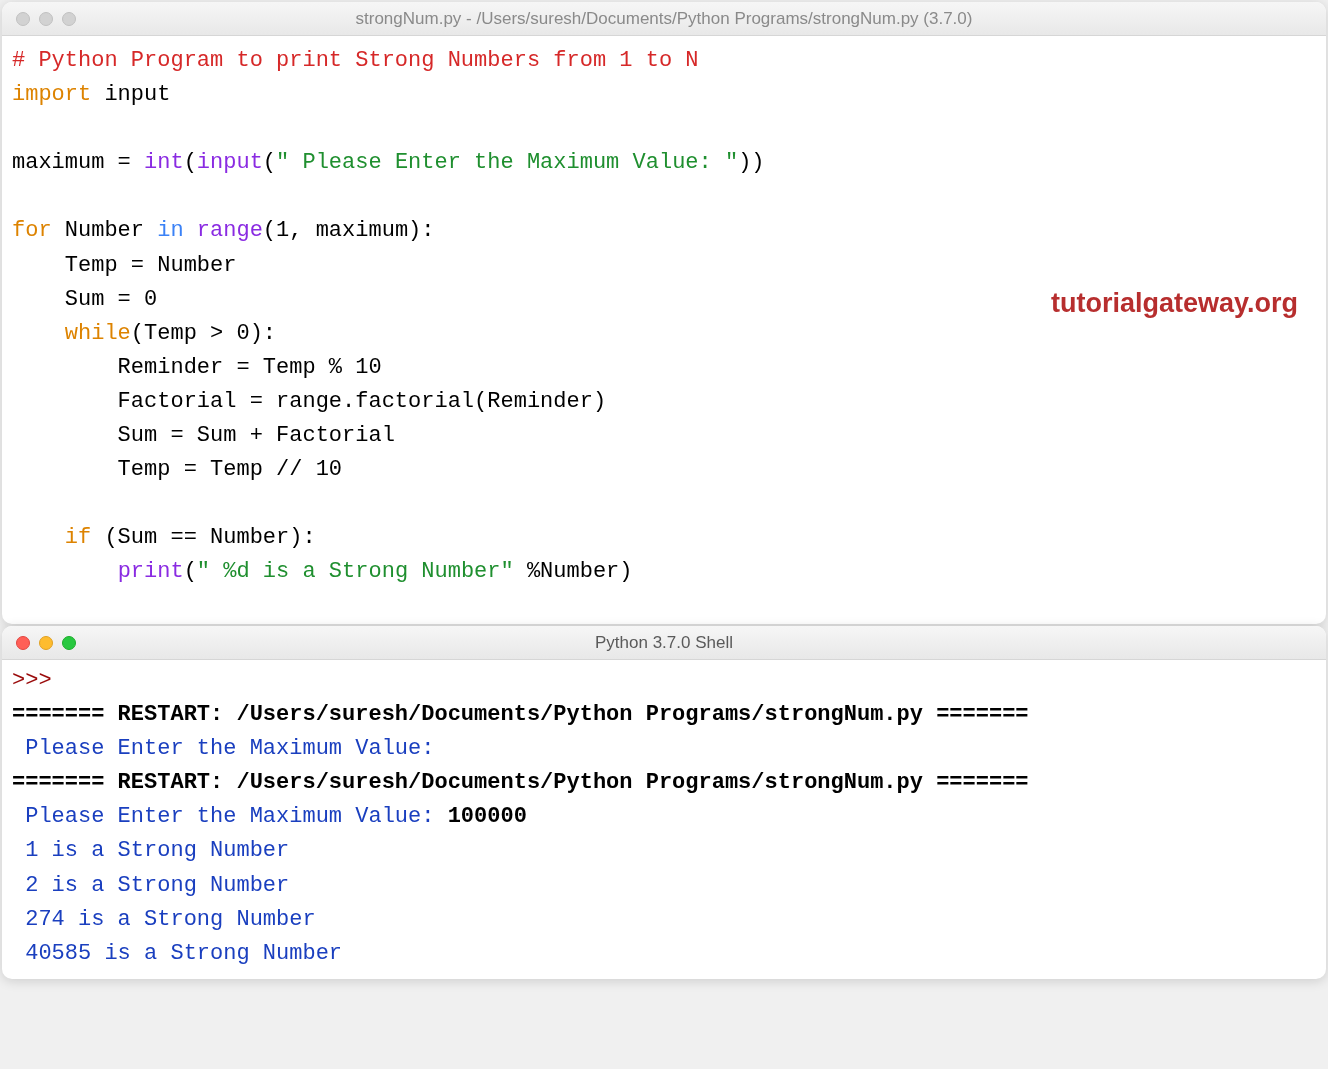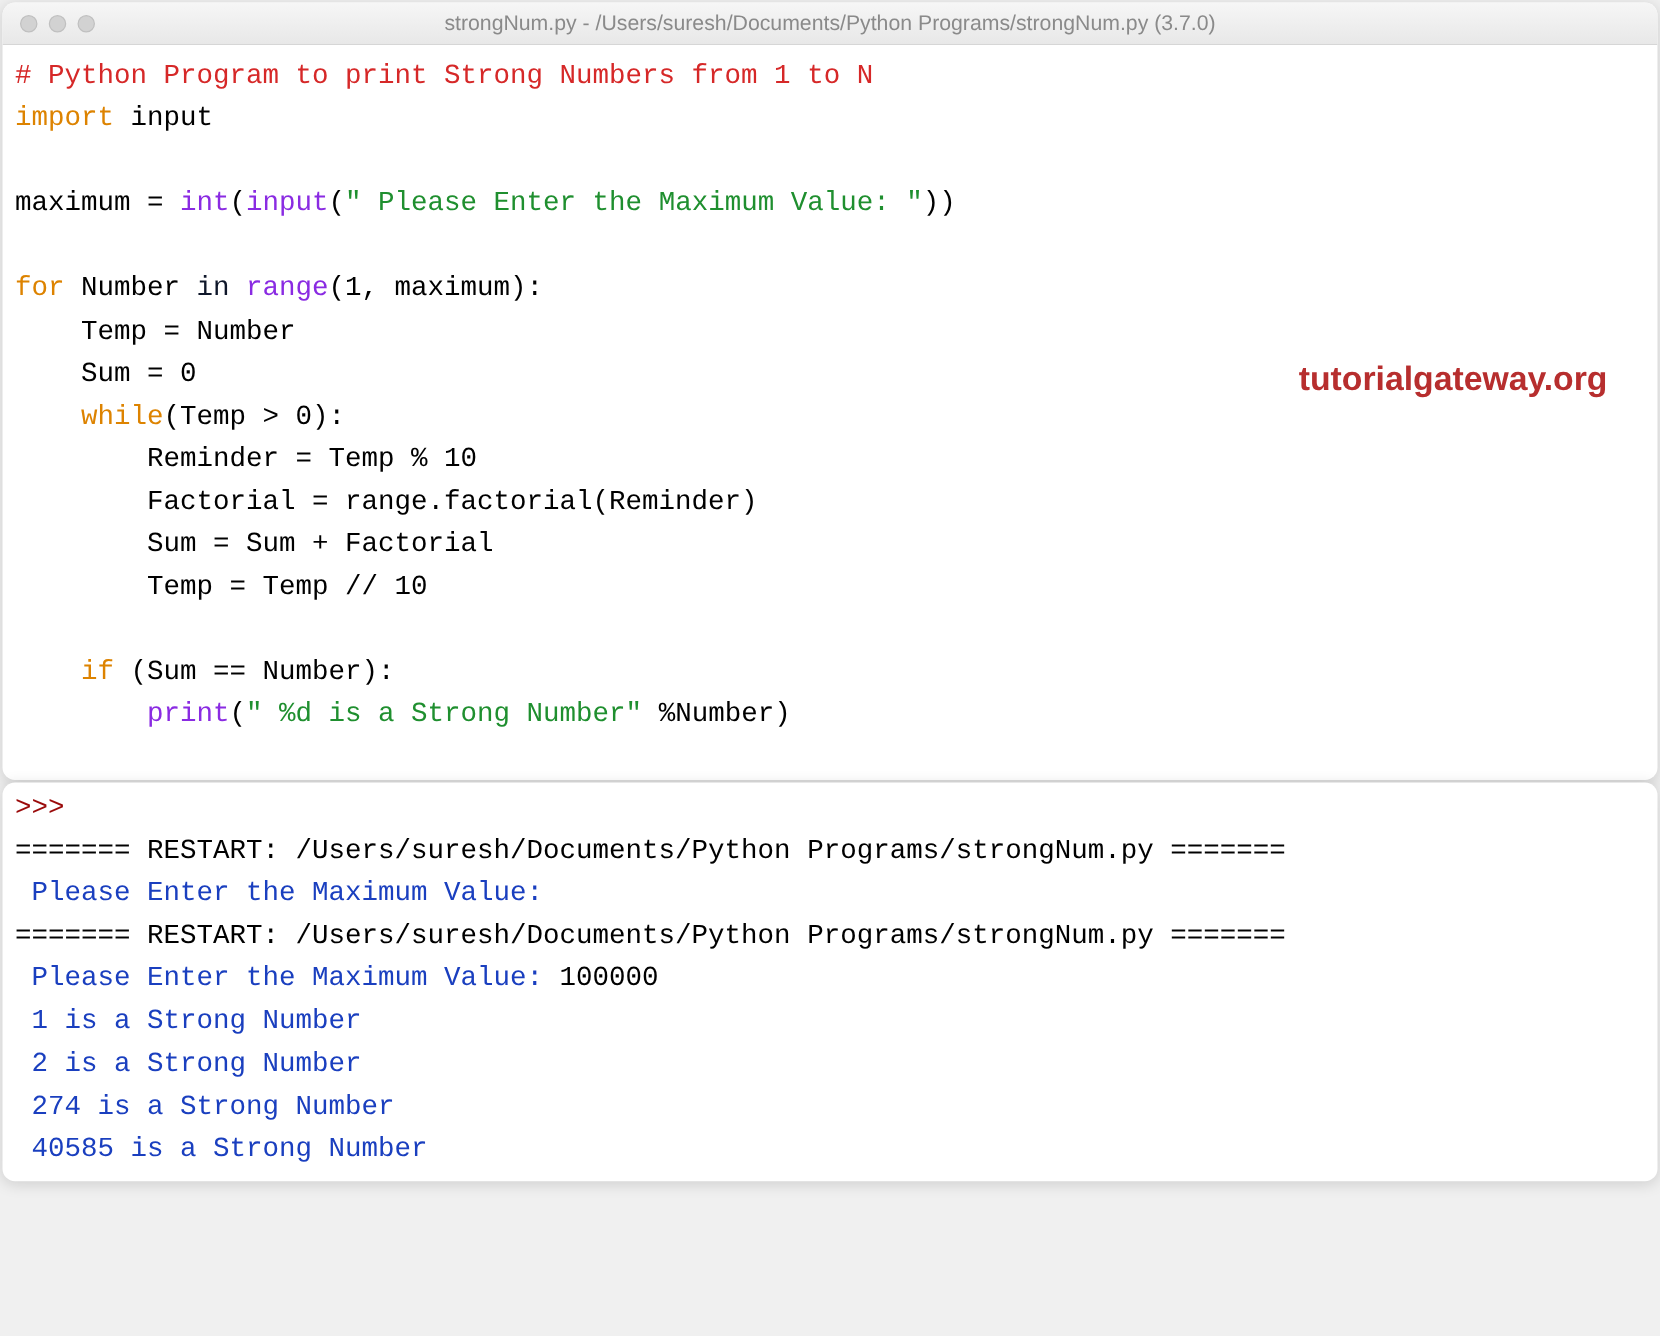--- a/index.html
+++ b/index.html
@@ -47,37 +47,37 @@
   line-height: 1.55;
   padding: 8px 10px;
   white-space: pre;
   color: #000;
   position: relative;
 }
 
 .c-cmt { color: #d62828; text-align: center; }
 .c-kw1 { color: #dd8300; }      
 .c-kw2 { color: #dd8300; }      
-.c-in  { color: #0f172a; }      
+.c-in  { color: #3b82f6; }      
 .c-fn  { color: #8a2be2; }      
 .c-str { color: #1f8f2f; }
 
 .watermark {
   position: absolute;
   top: 247px;
-  right: 40px;
+  right: 28px;
   color: #b72e2e;
   font-family: Arial, sans-serif;
   font-size: 27px;
   font-weight: bold;
 }
 
 .s-prompt { color: #9a0a0a; }
 .s-blue { color: #1a3fbf; }
-.s-black { color: #000; }
+.s-black { color: #000; font-weight: bold; }
 
 #win-editor { height: 622px; }
 #win-editor .code-area { height: calc(100% - 34px); overflow: hidden; }
 #win-shell  { position: relative; }
 #win-shell .shell-area { padding-top: 4px; }
 </style>
 </head>
 <body>
 
 <div class="window" id="win-editor">
@@ -101,20 +101,28 @@
 <span>        Reminder = Temp % </span><span>10</span>
 <span>        Factorial = range.factorial(Reminder)</span>
 <span>        Sum = Sum + Factorial</span>
 <span>        Temp = Temp // </span><span>10</span>
 
 <span>    </span><span class="c-kw1">if</span><span> (Sum == Number):</span>
 <span>        </span><span class="c-fn">print</span><span>(</span><span class="c-str">" %d is a Strong Number"</span><span> %Number)</span><div class="watermark">tutorialgateway.org</div></div>
 </div>
 
 <div class="window" id="win-shell">
+  <div class="titlebar">
+    <div class="traffic">
+      <div class="dot red"></div>
+      <div class="dot yellow"></div>
+      <div class="dot green"></div>
+    </div>
+    <div class="title dark">Python 3.7.0 Shell</div>
+  </div>
   <div class="shell-area"><span class="s-prompt">&gt;&gt;&gt; </span>
 <span class="s-black">======= RESTART: /Users/suresh/Documents/Python Programs/strongNum.py =======</span>
 <span class="s-blue"> Please Enter the Maximum Value: </span>
 <span class="s-black">======= RESTART: /Users/suresh/Documents/Python Programs/strongNum.py =======</span>
 <span class="s-blue"> Please Enter the Maximum Value: </span><span class="s-black">100000</span>
 <span class="s-blue"> 1 is a Strong Number</span>
 <span class="s-blue"> 2 is a Strong Number</span>
 <span class="s-blue"> 274 is a Strong Number</span>
 <span class="s-blue"> 40585 is a Strong Number</span></div>
 </div>

